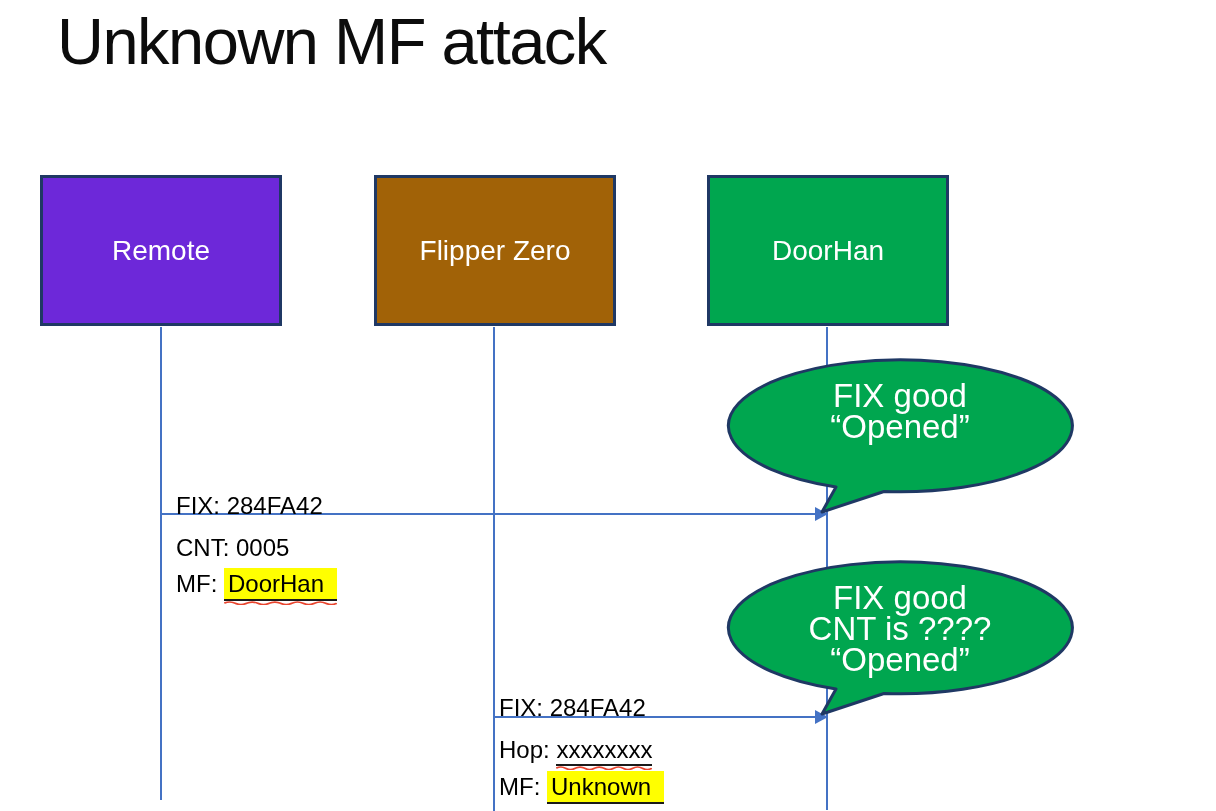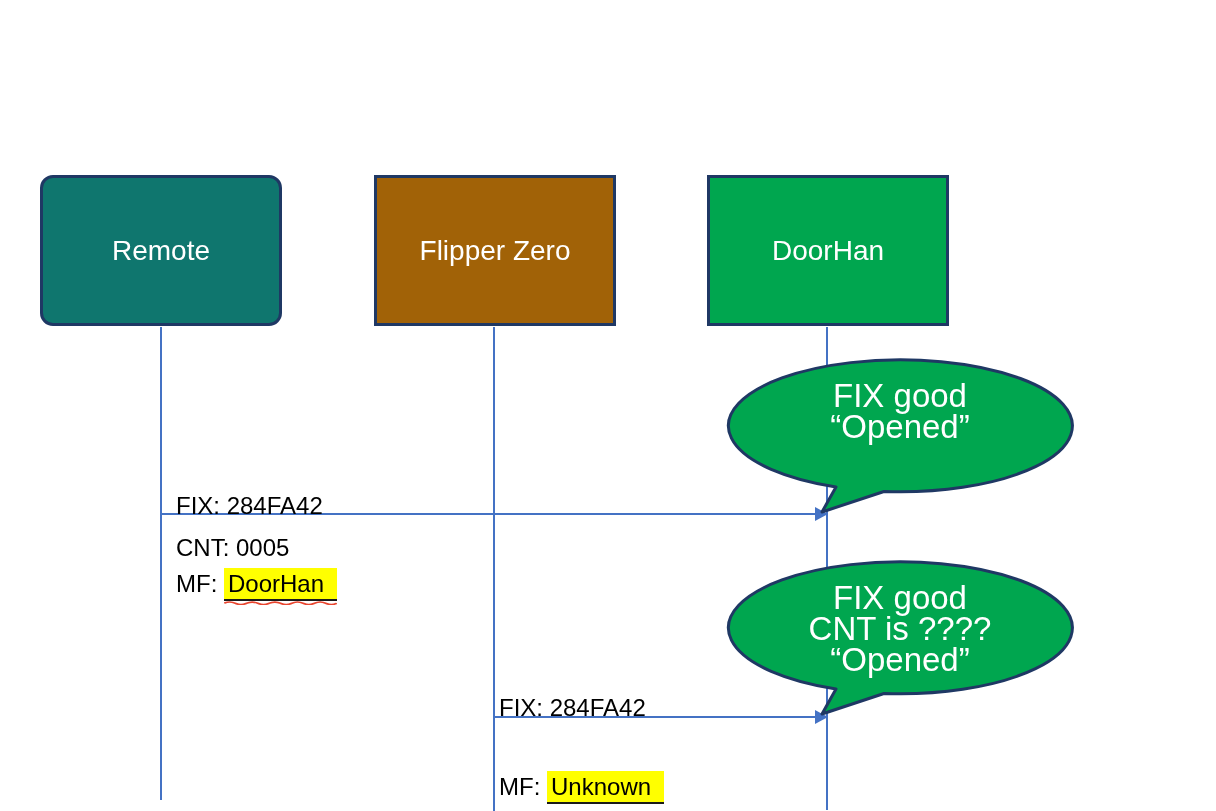--- a/index.html
+++ b/index.html
@@ -2,21 +2,21 @@
 <html><head>
 <meta charset="utf-8">
 <style>
   html,body{margin:0;padding:0;background:#fff;}
   .slide{position:relative;width:1216px;height:811px;background:#ffffff;overflow:hidden;
          font-family:"Liberation Sans",sans-serif;}
   .title{position:absolute;left:57px;top:4px;margin:0;font-size:65px;font-weight:300;
          color:#0c0c0c;letter-spacing:-1.5px;white-space:nowrap;}
   .actor{position:absolute;top:175px;width:236px;height:145px;border:3px solid #1f3864;
          display:flex;align-items:center;justify-content:center;color:#ffffff;font-size:28px;}
-  .actor-remote{left:40px;background:#0f766e;border-radius:13px;}
+  .actor-remote{left:40px;background:#6d28d9;}
   .actor-flipper{left:374px;background:#a16207;}
   .actor-receiver{left:707px;background:#00a64f;}
   .lifeline{position:absolute;width:2px;background:#4472c4;top:327px;}
   .ll-remote{left:160px;height:473px;}
   .ll-flipper{left:493px;height:484px;}
   .ll-receiver{left:826px;height:483px;}
   .conn{position:absolute;height:2px;background:#4472c4;}
   .conn-1{left:161px;top:513px;width:655px;}
   .conn-2{left:494px;top:716px;width:322px;}
   .arrowhead{position:absolute;width:0;height:0;border-top:7px solid transparent;
@@ -39,20 +39,21 @@
   .callout-text{position:absolute;left:728px;width:344px;text-align:center;color:#ffffff;
                 font-size:33px;line-height:31px;}
   .ct1{top:380px;}
   .ct2{top:582px;}
 </style>
 </head>
 <body>
 
 <div class="slide">
 
+  <h1 class="title">Unknown MF attack</h1>
 
   <div class="actor actor-remote">
     <span>Remote</span>
   </div>
   <div class="actor actor-flipper">
     <span>Flipper Zero</span>
   </div>
   <div class="actor actor-receiver">
     <span>DoorHan</span>
   </div>
@@ -67,20 +68,25 @@
   <div class="msg m1l2">CNT: 0005</div>
   <div class="msg m1l3">
     <span>MF: </span><span class="flag hl"><span>DoorHan</span><svg class="squiggle" viewBox="0 0 60 6" preserveAspectRatio="none">
           <path d="M0 4 Q3 1 6 4 T12 4 T18 4 T24 4 T30 4 T36 4 T42 4 T48 4 T54 4 T60 4" fill="none" stroke="#e8442e" stroke-width="1.8"></path>
         </svg></span>
   </div>
 
   <div class="conn conn-2"></div>
   <div class="arrowhead ah-2"></div>
   <div class="msg m2l1">FIX: 284FA42</div>
+  <div class="msg m2l2">
+    <span>Hop: </span><span class="flag"><span>xxxxxxxx</span><svg class="squiggle" viewBox="0 0 60 6" preserveAspectRatio="none">
+          <path d="M0 4 Q3 1 6 4 T12 4 T18 4 T24 4 T30 4 T36 4 T42 4 T48 4 T54 4 T60 4" fill="none" stroke="#e8442e" stroke-width="1.8"></path>
+        </svg></span>
+  </div>
   <div class="msg m2l3">
     <span>MF: </span><span class="flag hl"><span>Unknown</span></span>
   </div>
 
   <svg class="callout-svg co1" viewBox="0 0 380 175">
     <path d="M112 162 L126 137 A172 66 0 1 1 174 141.5 Z" fill="#00a64f" stroke="#1f3864" stroke-width="3" stroke-linejoin="round"></path>
   </svg>
   <div class="callout-text ct1">
     <div>FIX good</div>
     <div>“Opened”</div>

